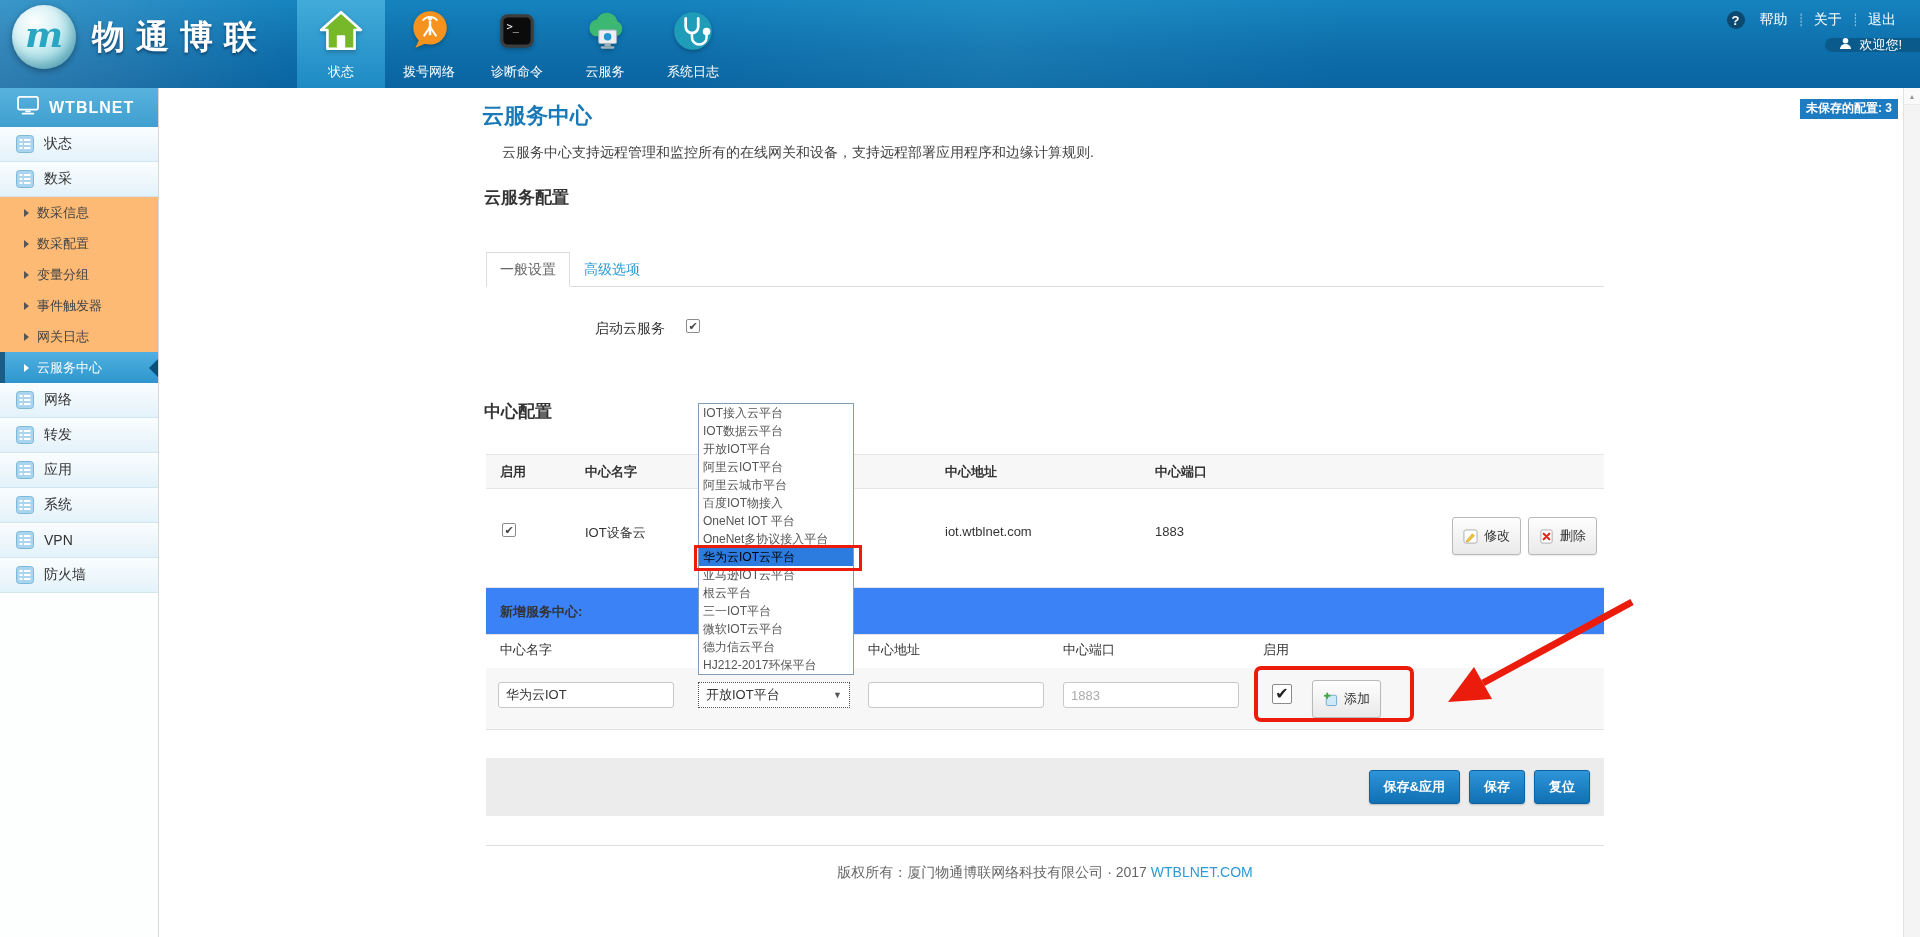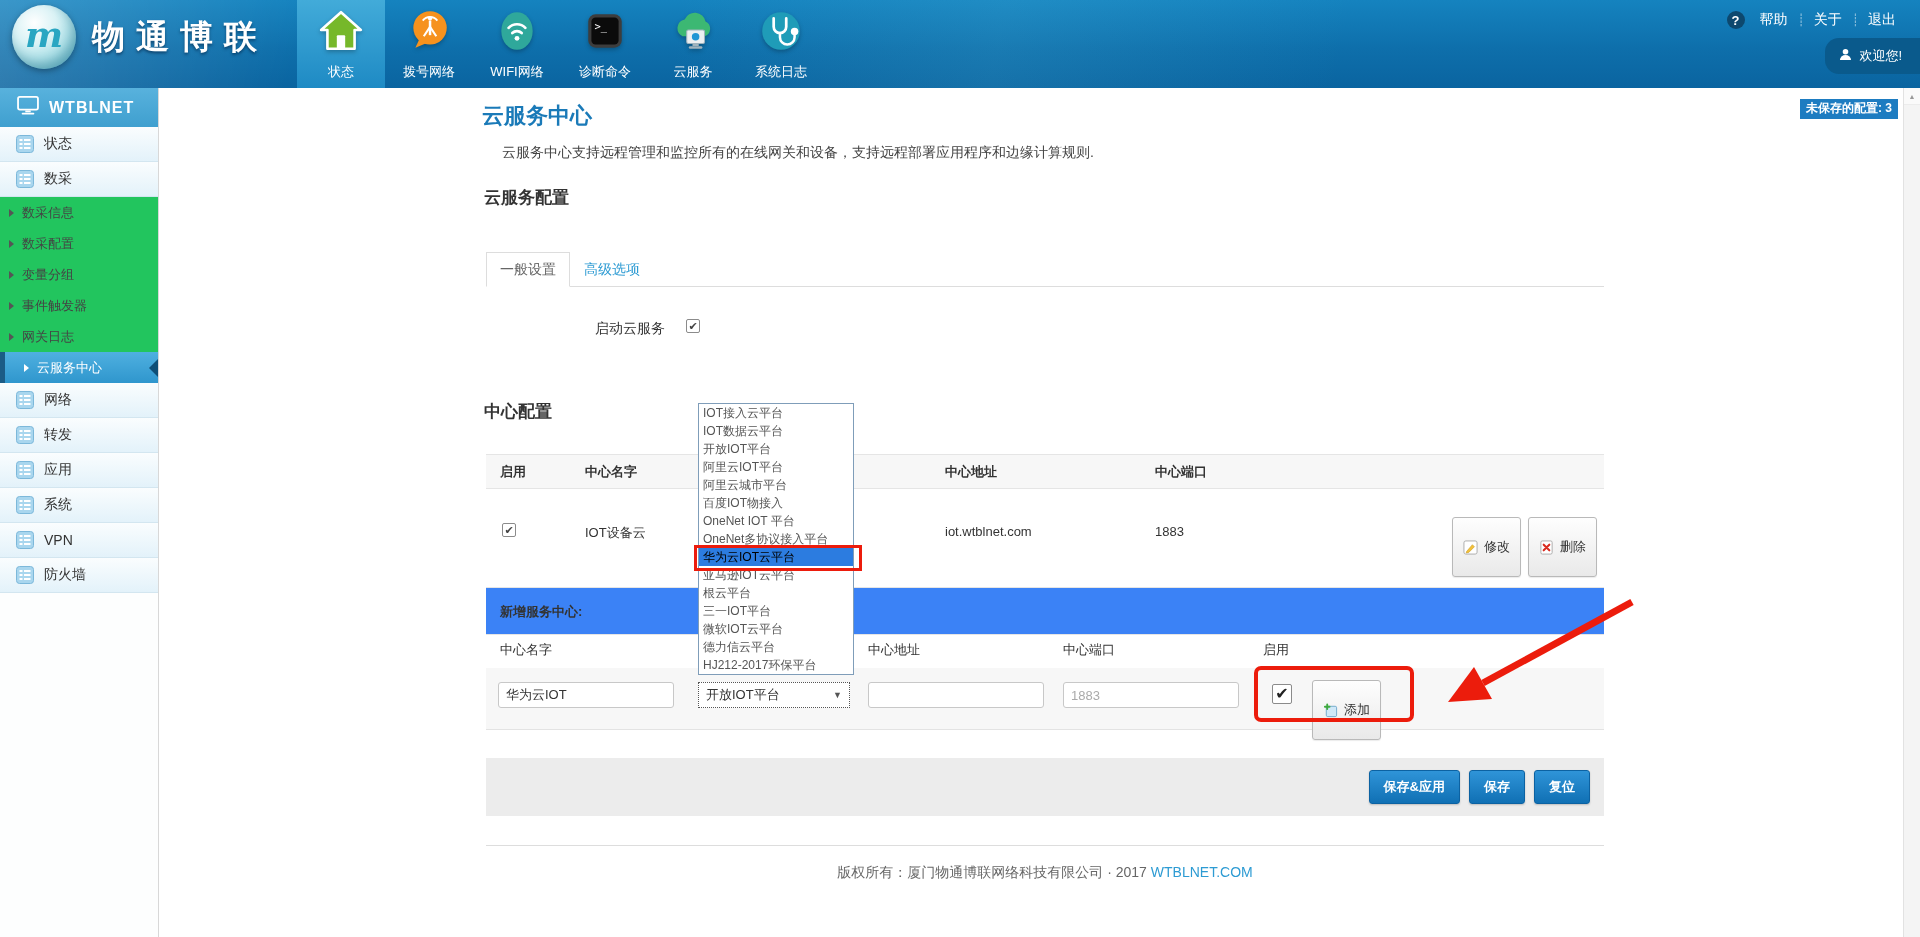--- a/index.html
+++ b/index.html
@@ -29,36 +29,36 @@
   .nav-item { width:88px; height:88px; position:relative; text-align:center; cursor:pointer; }
   .nav-item.active { background: linear-gradient(180deg,#42abd9 0%, #1e8ac4 100%); }
   .nav-icon { display:inline-block; width:46px; height:46px; margin-top:8px; }
   .nav-icon svg { width:46px; height:46px; filter: drop-shadow(0 2px 2px rgba(0,0,0,.25)); }
   .nav-label { position:absolute; left:0; right:0; bottom:7px; color:#fff; font-size:13px; }
   .top-links { position:absolute; top:11px; right:14px; display:flex; align-items:center; color:#fff; font-size:14px; z-index:2; }
   .help-badge { width:18px; height:18px; border-radius:50%; background:#0d486e; color:#fff;
     font-weight:bold; font-size:13px; display:grid; place-items:center; margin-right:5px; }
   .top-link { padding:0 10px; cursor:pointer; }
   .top-sep { color:rgba(255,255,255,.55); font-size:12px; letter-spacing:-1px; }
-  .welcome { position:absolute; top:38px; right:0; height:36px; background:#0a5a8c;
+  .welcome { position:absolute; top:38px; right:0; height:14px; background:#0a5a8c;
     border-radius:14px 0 0 14px; color:#fff; font-size:13px; display:flex; align-items:center;
     gap:7px; padding:0 18px 0 14px; z-index:2; cursor:pointer; }
 
   
   .sidebar { position:absolute; left:0; top:88px; width:159px; bottom:0; background:#fdfefe;
     border-right:1px solid #d8d8d8; }
   .side-header { height:39px; background:linear-gradient(180deg,#58b2dd,#3f9fcf); color:#fff;
     font-weight:bold; font-size:16px; letter-spacing:1px; display:flex; align-items:center;
     gap:10px; padding-left:17px; }
   .side-main { height:35px; background:linear-gradient(180deg,#fafdfe,#e3f2fa);
     border-bottom:1px solid #d3e6f0; display:flex; align-items:center; gap:10px;
     padding-left:16px; font-size:14px; color:#333; cursor:pointer; }
   .side-icon svg { display:block; }
-  .side-sub { height:31px; display:flex; align-items:center; gap:8px; padding-left:9px;
-    font-size:13px; color:#444; background:#22c55e; cursor:pointer; position:relative; }
+  .side-sub { height:31px; display:flex; align-items:center; gap:8px; padding-left:24px;
+    font-size:13px; color:#444; background:#fdba74; cursor:pointer; position:relative; }
   .tri { width:0; height:0; border-left:5px solid #555; border-top:4px solid transparent;
     border-bottom:4px solid transparent; }
   .side-sub.active { background:linear-gradient(180deg,#4fb0e0,#2f96cd); color:#fff;
     border-left:5px solid #1b5c86; padding-left:19px; }
   .side-sub.active .tri { border-left-color:#fff; }
   .side-sub.active::after { content:""; position:absolute; right:0; top:50%; transform:translateY(-50%);
     border-right:9px solid #0e4f76; border-top:9px solid transparent; border-bottom:9px solid transparent; }
 
   
   .scrollbar { position:absolute; right:0; top:88px; width:17px; bottom:0; background:#f4f4f4;
@@ -86,21 +86,21 @@
   .cb-lg { width:20px; height:20px; }
   .cb-lg.checked::after { font-size:16px; color:#222; }
 
   .tbl-head { position:absolute; left:486px; top:454px; width:1118px; height:35px;
     background:#f7f7f7; border-top:1px solid #e5e5e5; border-bottom:1px solid #e5e5e5; }
   .tbl-head span { position:absolute; top:0; line-height:34px; font-size:13px; font-weight:bold; color:#333; }
   .tbl-row { position:absolute; left:486px; top:490px; width:1118px; height:98px;
     border-bottom:1px solid #e5e5e5; background:#fff; }
   .tbl-row .cell { position:absolute; top:34px; font-size:13px; color:#333; }
 
-  .btn-gray { display:inline-flex; align-items:center; gap:6px; padding:20px 10px;
+  .btn-gray { display:inline-flex; align-items:center; gap:6px; padding:9px 10px;
     background:linear-gradient(180deg,#fefefe,#e9e9e9); border:1px solid #b9b9b9;
     border-radius:3px; font-size:13px; color:#333; cursor:pointer;
     box-shadow:0 1px 1px rgba(0,0,0,.08); font-family:inherit; }
   .btn-gray svg { display:block; }
 
   .add-strip { position:absolute; left:486px; top:588px; width:1118px; height:47px;
     background:#3b82f6; border-bottom:1px solid #e5e5e5; }
   .add-strip span { line-height:47px; padding-left:14px; font-size:13px; font-weight:bold; color:#333; }
   .add-label { position:absolute; top:641px; font-size:13px; color:#333; }
   .add-inputs { position:absolute; left:486px; top:668px; width:1118px; height:62px;
@@ -158,26 +158,20 @@
             <rect x="18" y="26" width="8" height="13" rx="1" fill="#fff"></rect>
           </svg></span><span class="nav-label">状态</span></div>
       <div class="nav-item"><span class="nav-icon"><svg viewBox="0 0 44 44">
             <circle cx="23" cy="19" r="16" fill="#f6921e"></circle>
             <path d="M9 38 L14 27 L21 33 Z" fill="#f6921e"></path>
             <circle cx="23" cy="10" r="2" fill="#fff"></circle>
             <path d="M23 12 V26" stroke="#fff" stroke-width="2.4"></path>
             <path d="M23 18 l-6 9 M23 18 l6 9" stroke="#fff" stroke-width="2"></path>
             <path d="M16 12 a9 9 0 0 1 14 0" stroke="#fff" stroke-width="1.8" fill="none"></path>
           </svg></span><span class="nav-label">拨号网络</span></div>
-      <div class="nav-item"><span class="nav-icon"><svg viewBox="0 0 44 44">
-            <ellipse cx="22" cy="22" rx="15" ry="18" fill="#2fa89b"></ellipse>
-            <path d="M14 19 a11 11 0 0 1 16 0" stroke="#fff" stroke-width="2.6" fill="none" stroke-linecap="round"></path>
-            <path d="M17.5 24 a6.5 6.5 0 0 1 9 0" stroke="#fff" stroke-width="2.6" fill="none" stroke-linecap="round"></path>
-            <circle cx="22" cy="29" r="2.3" fill="#fff"></circle>
-          </svg></span><span class="nav-label">WIFI网络</span></div>
       <div class="nav-item"><span class="nav-icon"><svg viewBox="0 0 44 44">
             <rect x="6" y="6" width="32" height="32" rx="7" fill="#3d3d3d"></rect>
             <rect x="9" y="9" width="26" height="26" rx="4" fill="#0b0b0b"></rect>
             <text x="12" y="21" fill="#fff" font-size="10" font-family="monospace">&gt;_</text>
           </svg></span><span class="nav-label">诊断命令</span></div>
       <div class="nav-item"><span class="nav-icon"><svg viewBox="0 0 44 44">
             <path d="M12 27 a8.5 8.5 0 0 1 2-16 a10.5 10.5 0 0 1 20 2 a7.5 7.5 0 0 1 -1 14 Z" fill="#3cb873"></path>
             <rect x="16" y="21" width="17" height="13" rx="1.5" fill="#eceff1" stroke="#9fb3bd"></rect>
             <circle cx="24.5" cy="27.5" r="3.6" fill="#2196d4"></circle>
             <rect x="21.5" y="34" width="6" height="2.4" fill="#9fb3bd"></rect>

